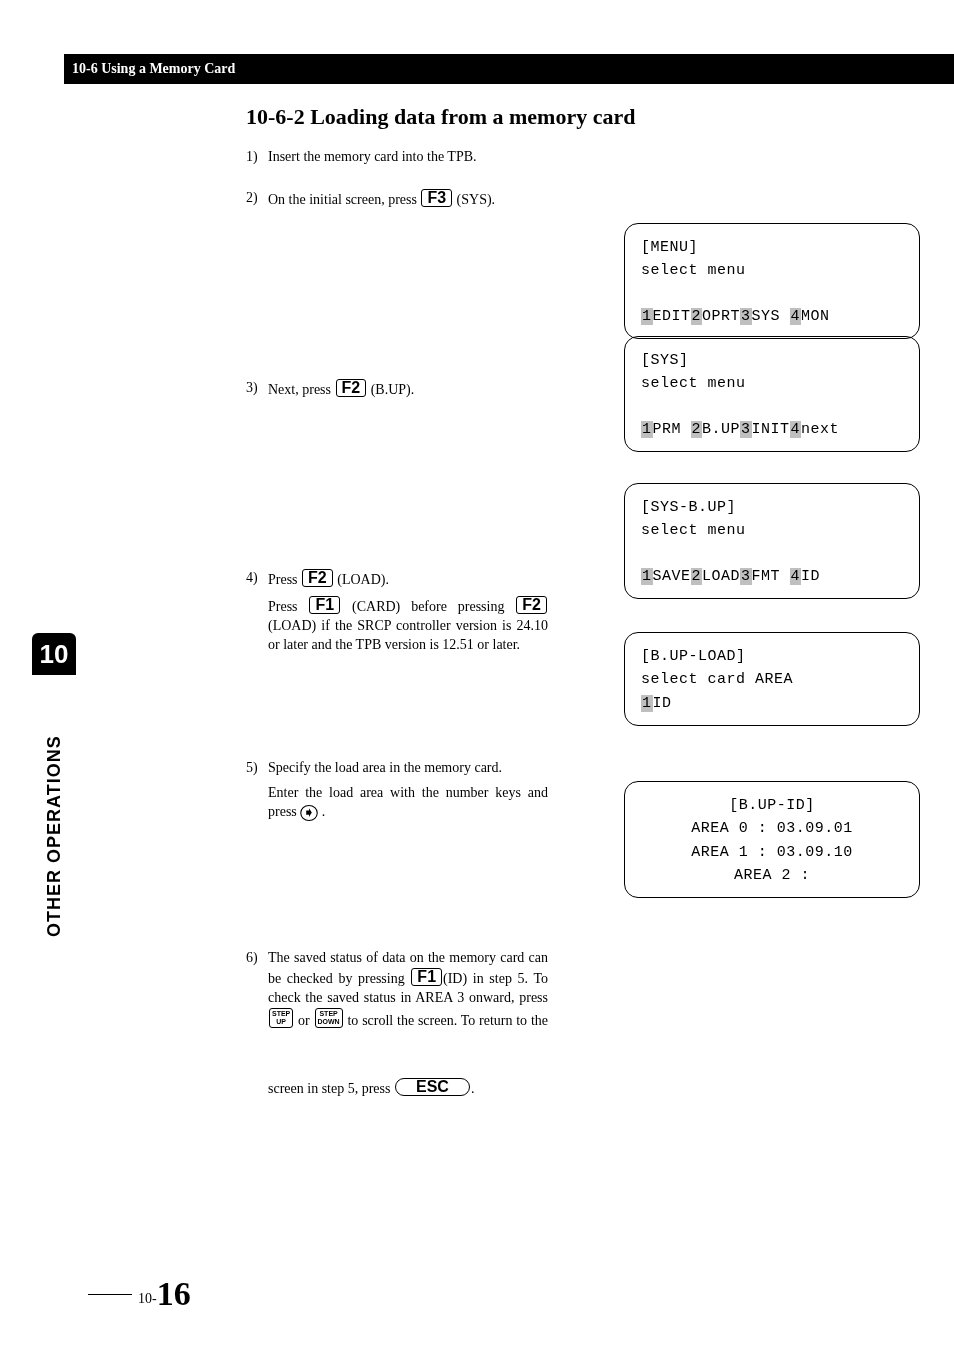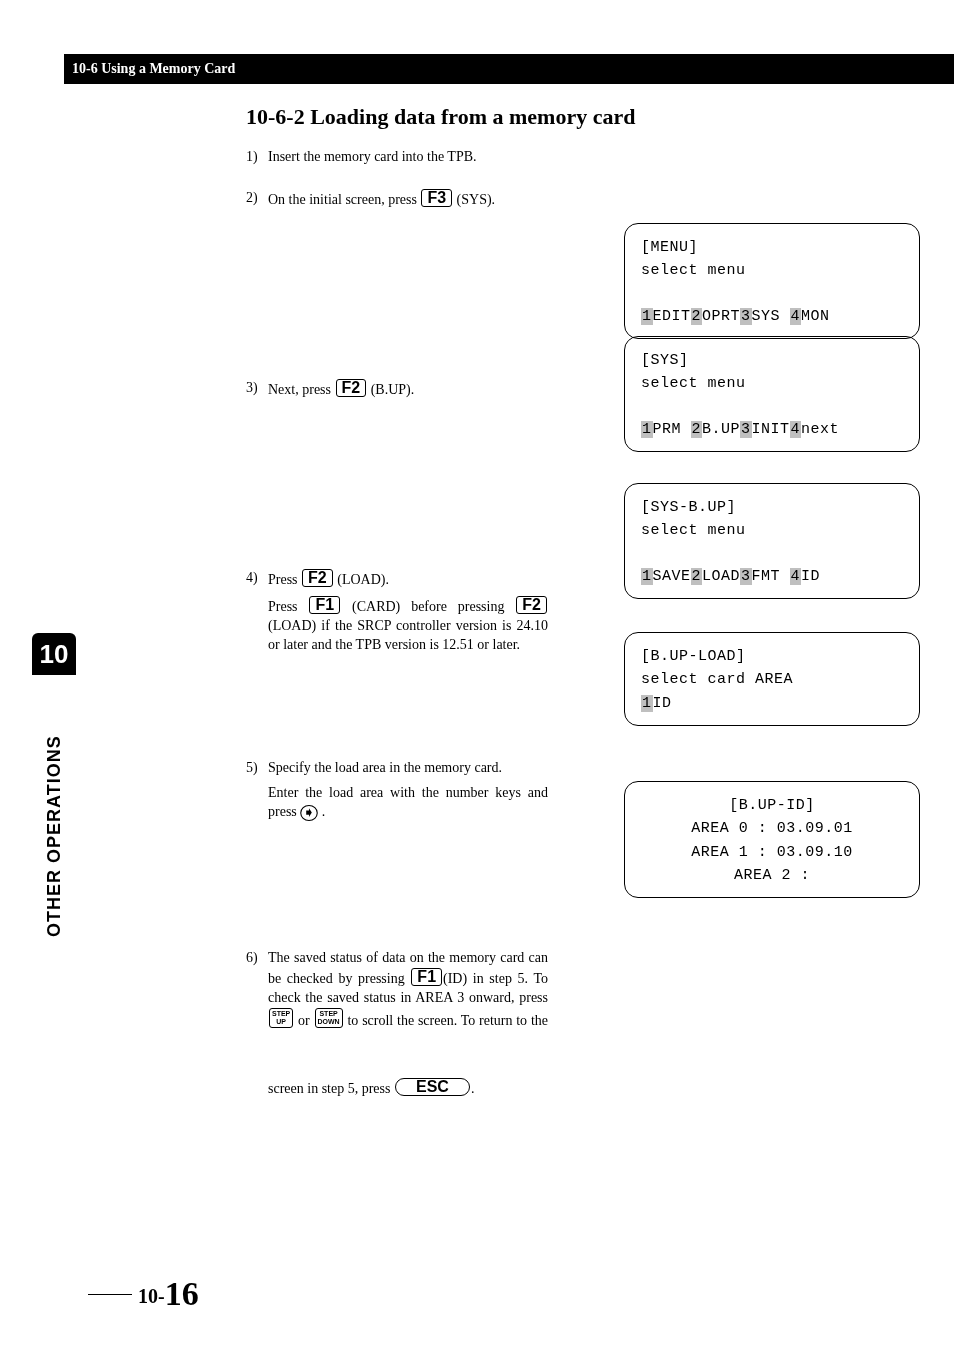--- a/index.html
+++ b/index.html
@@ -156,22 +156,22 @@
     font-family: "Times New Roman", Times, serif;
   }
   .page-num .rule {
     display: inline-block;
     width: 44px;
     border-top: 1px solid #000;
     vertical-align: 10px;
     margin-right: 6px;
   }
   .page-num .small {
-    font-size: 20px;
-    font-weight: bold;
+    font-size: 14px;
+    font-weight: normal;
     vertical-align: 2px;
   }
   .page-num .big {
     font-size: 34px;
     font-weight: bold;
   }
   .screen-group-1 { top: 188px; margin-top: 35px; }
   .screen-group-2 { top: 336px; }
   .screen-group-3 { top: 483px; }
   .screen-group-4 { top: 632px; }

